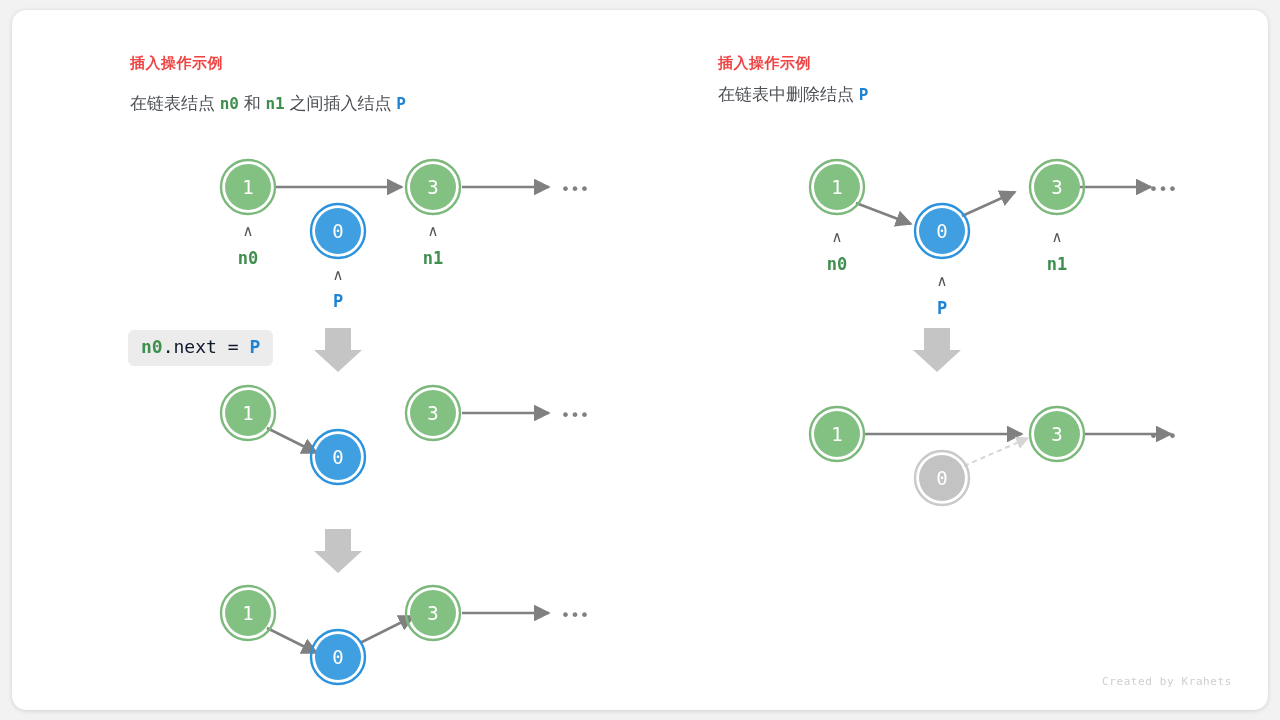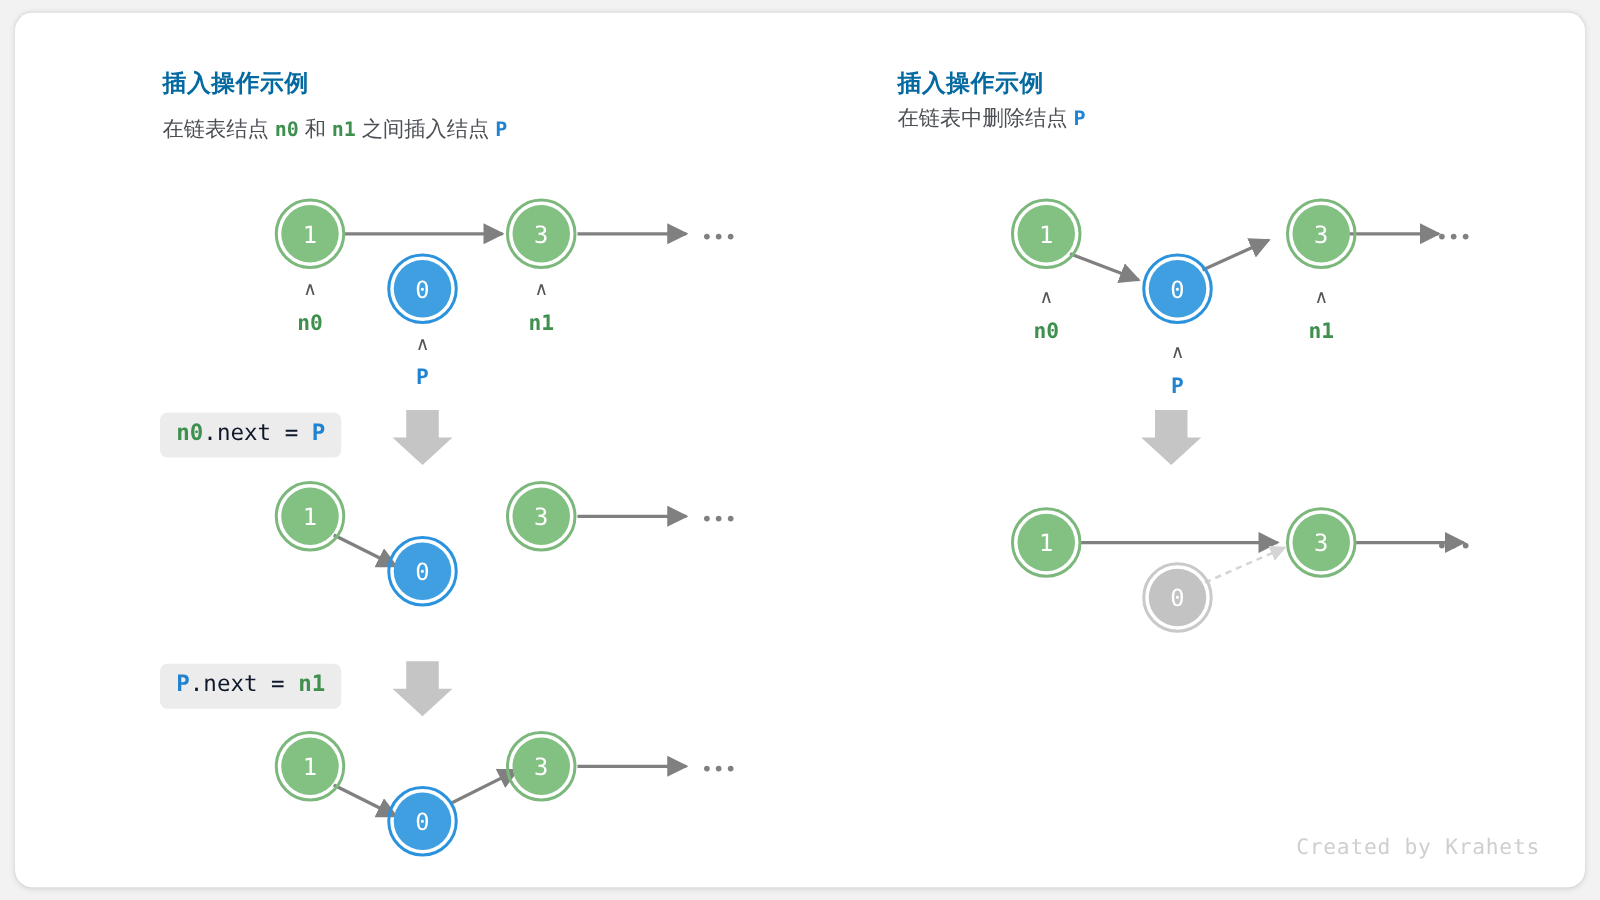--- a/index.html
+++ b/index.html
@@ -19,21 +19,21 @@
     background:#ffffff;
     border-radius:14px;
     box-shadow:0 1px 5px rgba(0,0,0,0.13), 0 0 1px rgba(0,0,0,0.10);
   }
   .panel{position:absolute;top:0;height:700px;}
   .panel-left{left:0;width:628px;}
   .panel-right{left:594px;width:662px;}
 
   .p-title{
     position:absolute;
-    font-size:19px;font-weight:bold;color:#0369a1;
+    font-size:15px;font-weight:bold;color:#ef4444;
     letter-spacing:0.5px;
     white-space:nowrap;
   }
   .p-sub{
     position:absolute;
     font-size:17px;color:#4c4f54;
     white-space:nowrap;
   }
   .tok-green{color:#3f8f4f;font-weight:bold;font-family:"DejaVu Sans Mono","Liberation Mono",monospace;font-size:16px;}
   .tok-blue{color:#1f83d2;font-weight:bold;font-family:"DejaVu Sans Mono","Liberation Mono",monospace;font-size:16px;}
@@ -51,21 +51,21 @@
     white-space:nowrap;
     line-height:1.15;
   }
   .code-badge .g{color:#3f8f4f;font-weight:bold;}
   .code-badge .b{color:#1f83d2;font-weight:bold;}
   .code-badge .op{color:#0f172a;}
 
   .credit{
     position:absolute;right:36px;bottom:22px;
     font-family:"DejaVu Sans Mono","Liberation Mono",monospace;
-    font-size:17px;color:#cfcfcf;letter-spacing:0.6px;
+    font-size:11px;color:#cfcfcf;letter-spacing:0.6px;
     white-space:nowrap;
   }
 </style>
 </head>
 <body>
 
 <div class="page">
 <div class="card">
 
   <div class="panel panel-left">
@@ -162,23 +162,20 @@
       </g>
       <g>
         <path d="M313 519 L339 519 L339 541 L350 541 L326 563 L302 541 L313 541 Z" fill="#c5c5c5"></path>
       </g>
     </svg>
 
     <div class="code-badge" style="left:116px;top:320px;">
       <span class="g">n0</span><span class="op">.next = </span><span class="b">P</span>
     </div>
 
-    <div class="code-badge" style="left:116px;top:521px;">
-      <span class="b">P</span><span class="op">.next = </span><span class="g">n1</span>
-    </div>
   </div>
 
   <div class="panel panel-right">
 
     <div class="p-title" style="left:112px;top:44px;">插入操作示例</div>
 
     <div class="p-sub" style="left:112px;top:73px;text-align:center;">
       <span>在链表中删除结点 </span><span class="tok-blue">P</span>
     </div>
 

